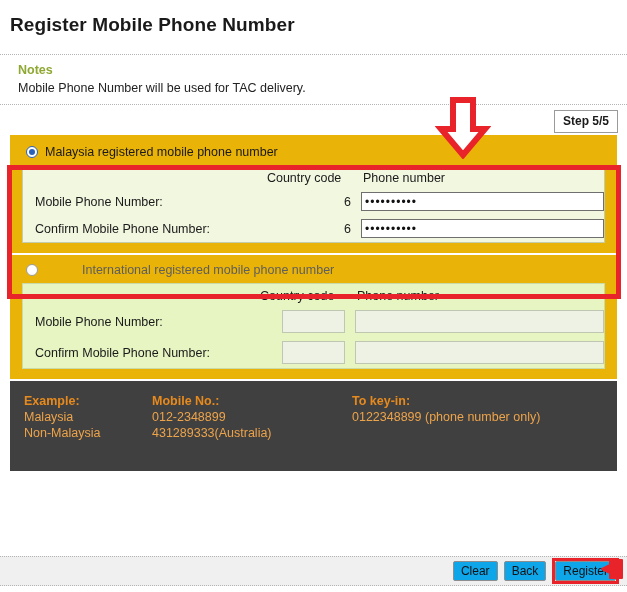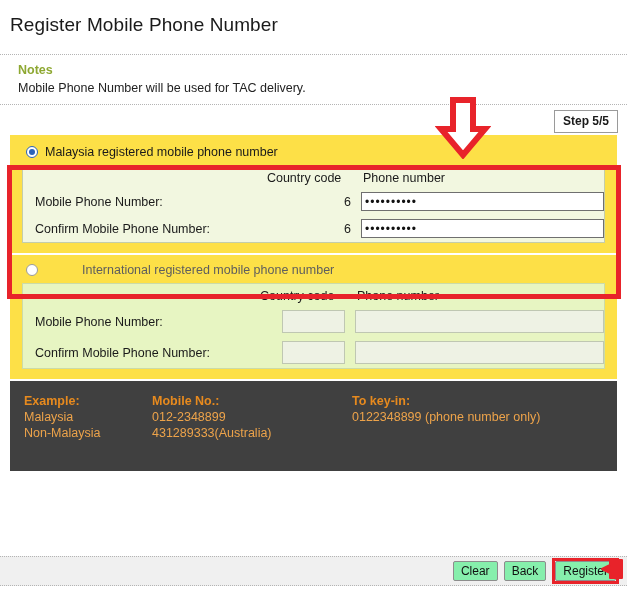--- a/index.html
+++ b/index.html
@@ -13,21 +13,21 @@
     font-family: "Liberation Sans", sans-serif;
     font-size: 12px;
     color: #222222;
     overflow: hidden;
     position: relative;
   }
 
   
   .page-title {
     font-size: 19px;
-    font-weight: normal;
+    font-weight: bold;
     color: #1a1a1a;
     padding: 14px 0 0 10px;
     letter-spacing: .1px;
   }
 
   
   .notes-panel {
     margin-top: 18px;
     border-top: 1px dotted #b4b4b4;
     border-bottom: 1px dotted #b4b4b4;
@@ -73,21 +73,21 @@
     width: 614px;
     height: 134px;
     border: 5px solid #e8232a;
     box-sizing: border-box;
     pointer-events: none;
     z-index: 5;
   }
 
   
   .opt-block {
-    background: #fde047;
+    background: #eab308;
     padding: 8px 12px 10px 12px;
     box-sizing: border-box;
   }
   .opt-block.malaysia {
     margin: 0 10px 0 10px;
     padding-top: 10px;
   }
   .opt-block.intl {
     margin: 2px 10px 0 10px;
     padding-top: 8px;
@@ -227,21 +227,21 @@
     align-items: center;
     justify-content: flex-end;
     padding-right: 8px;
     box-sizing: border-box;
     gap: 6px;
   }
   .btn {
     font-family: "Liberation Sans", sans-serif;
     font-size: 12px;
     color: #111;
-    background: #86efac;
+    background: #0ea5e9;
     border: 1px solid #8d8d8d;
     border-radius: 2px;
     padding: 2px 7px;
     line-height: 14px;
     cursor: pointer;
   }
   .btn-register-wrap {
     border: 3px solid #e8232a;
     padding: 0px;
     display: inline-flex;

